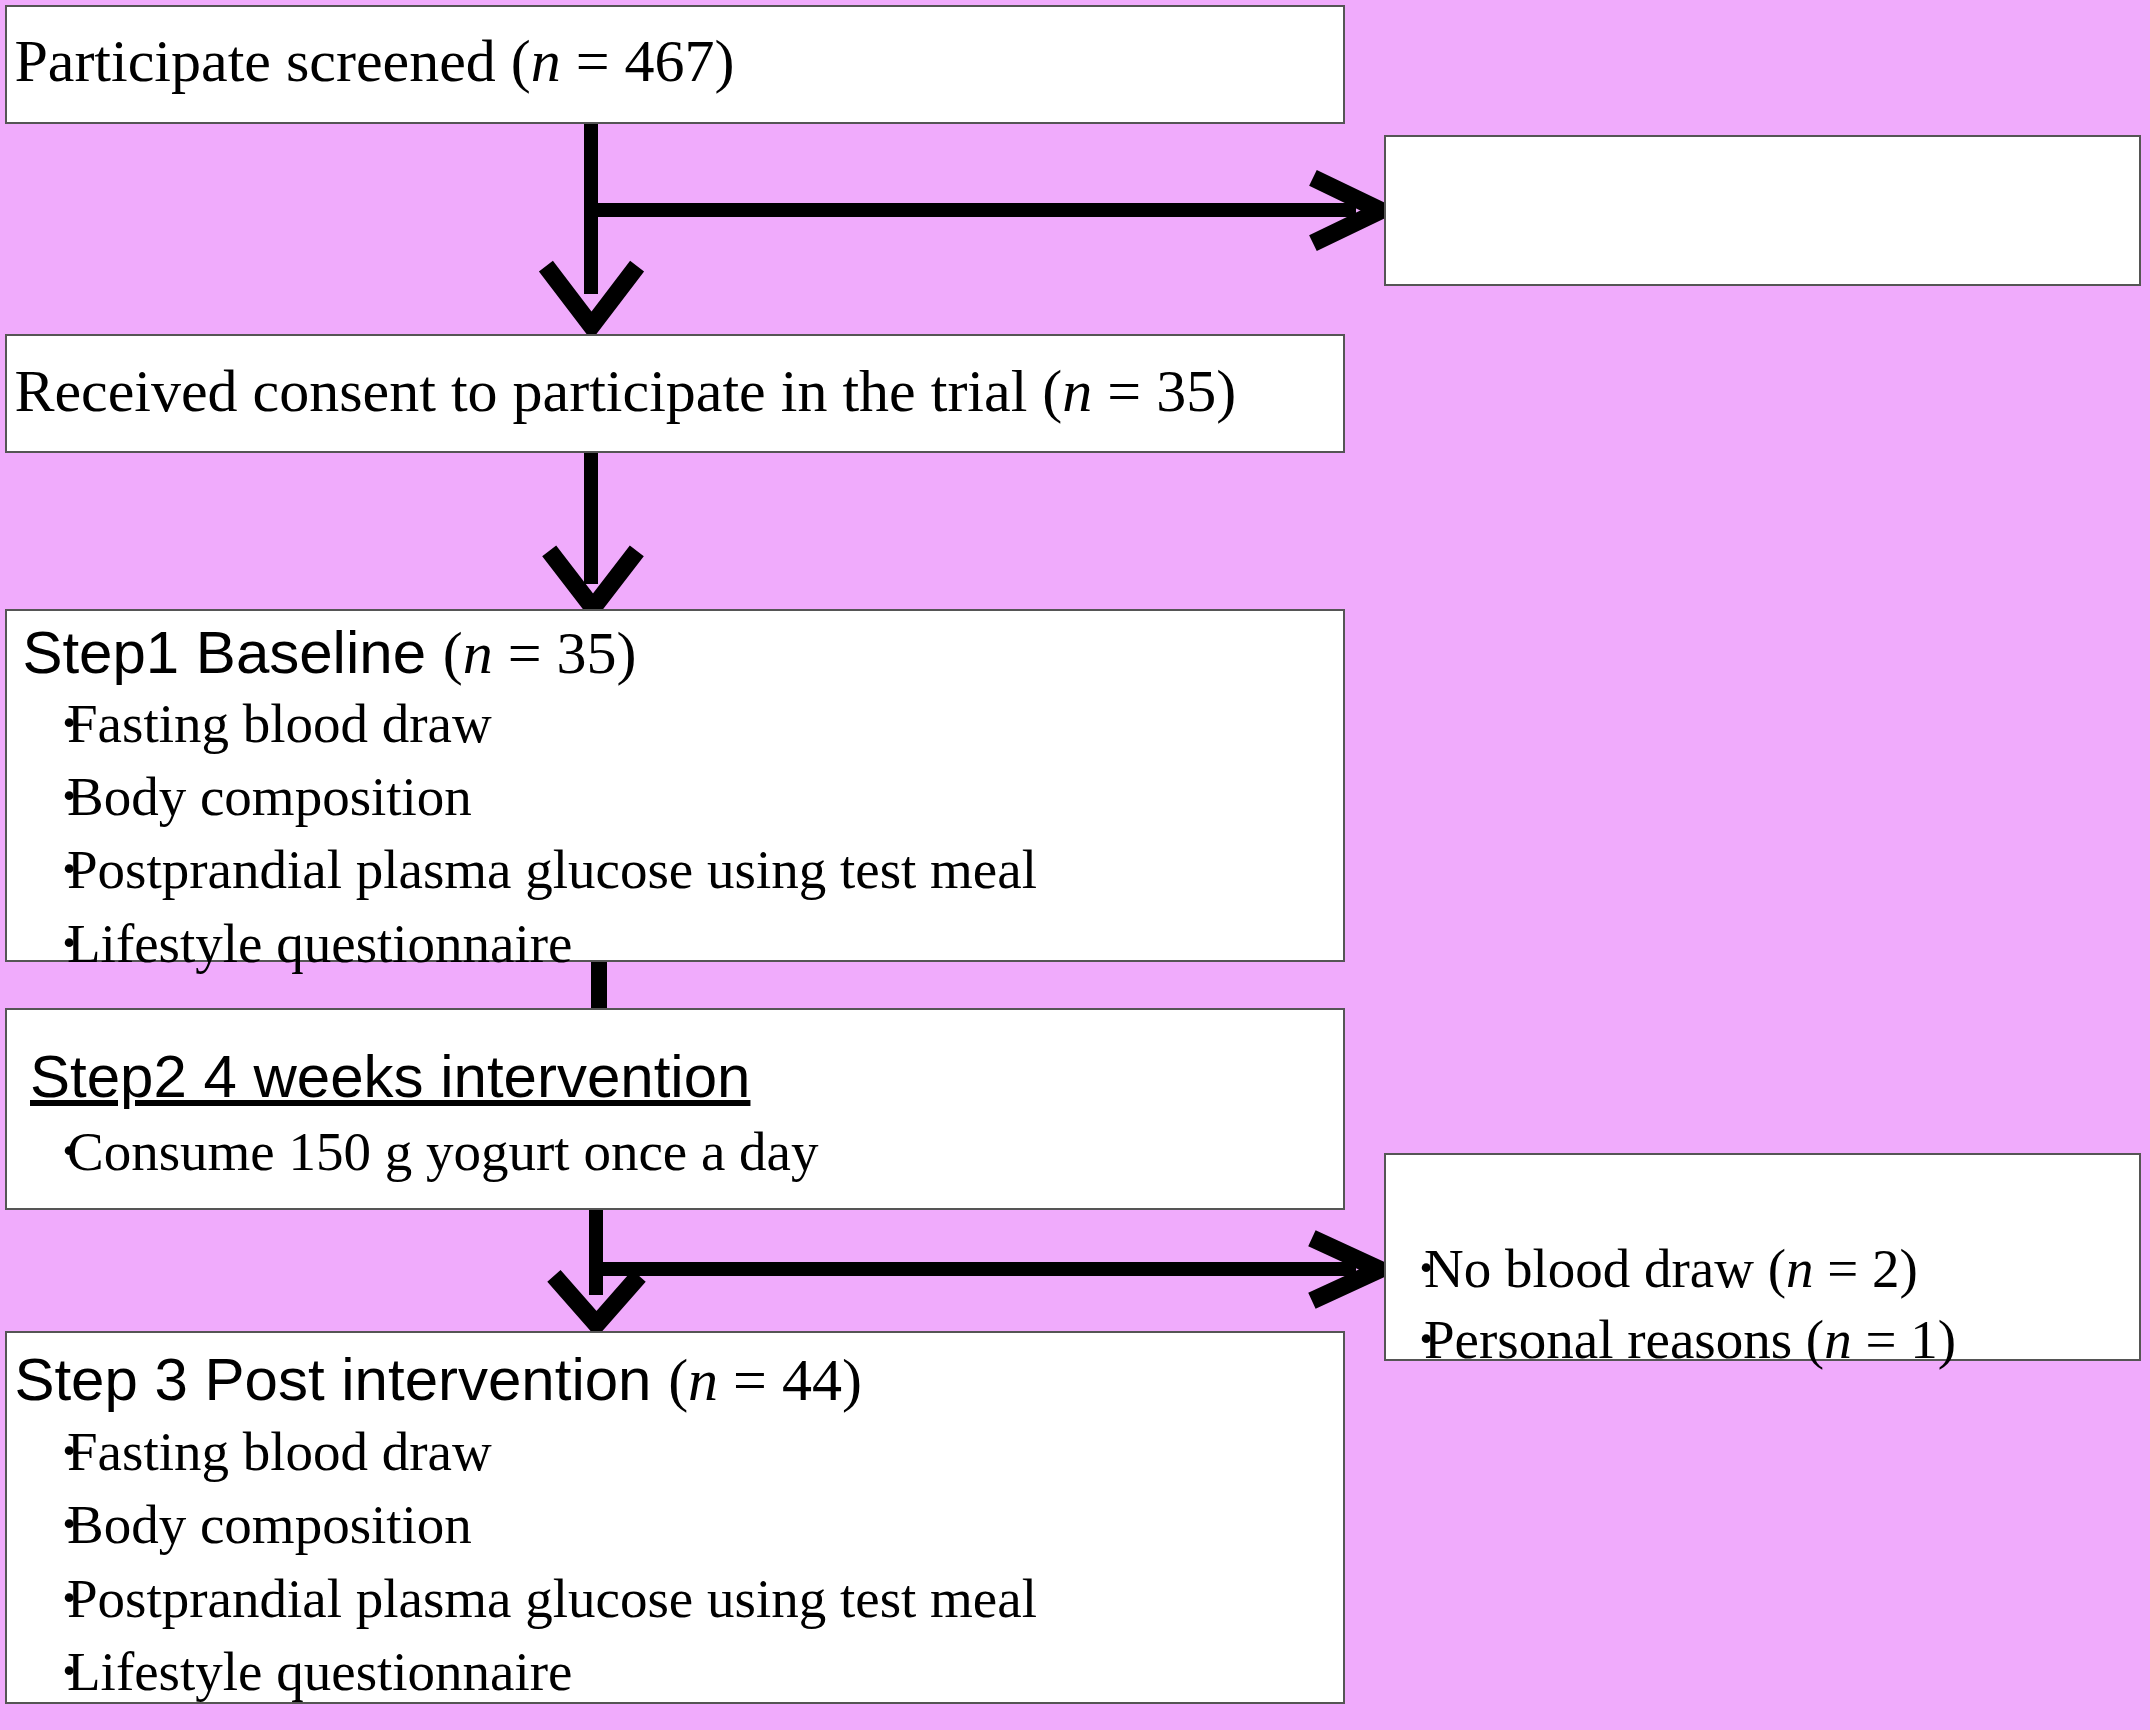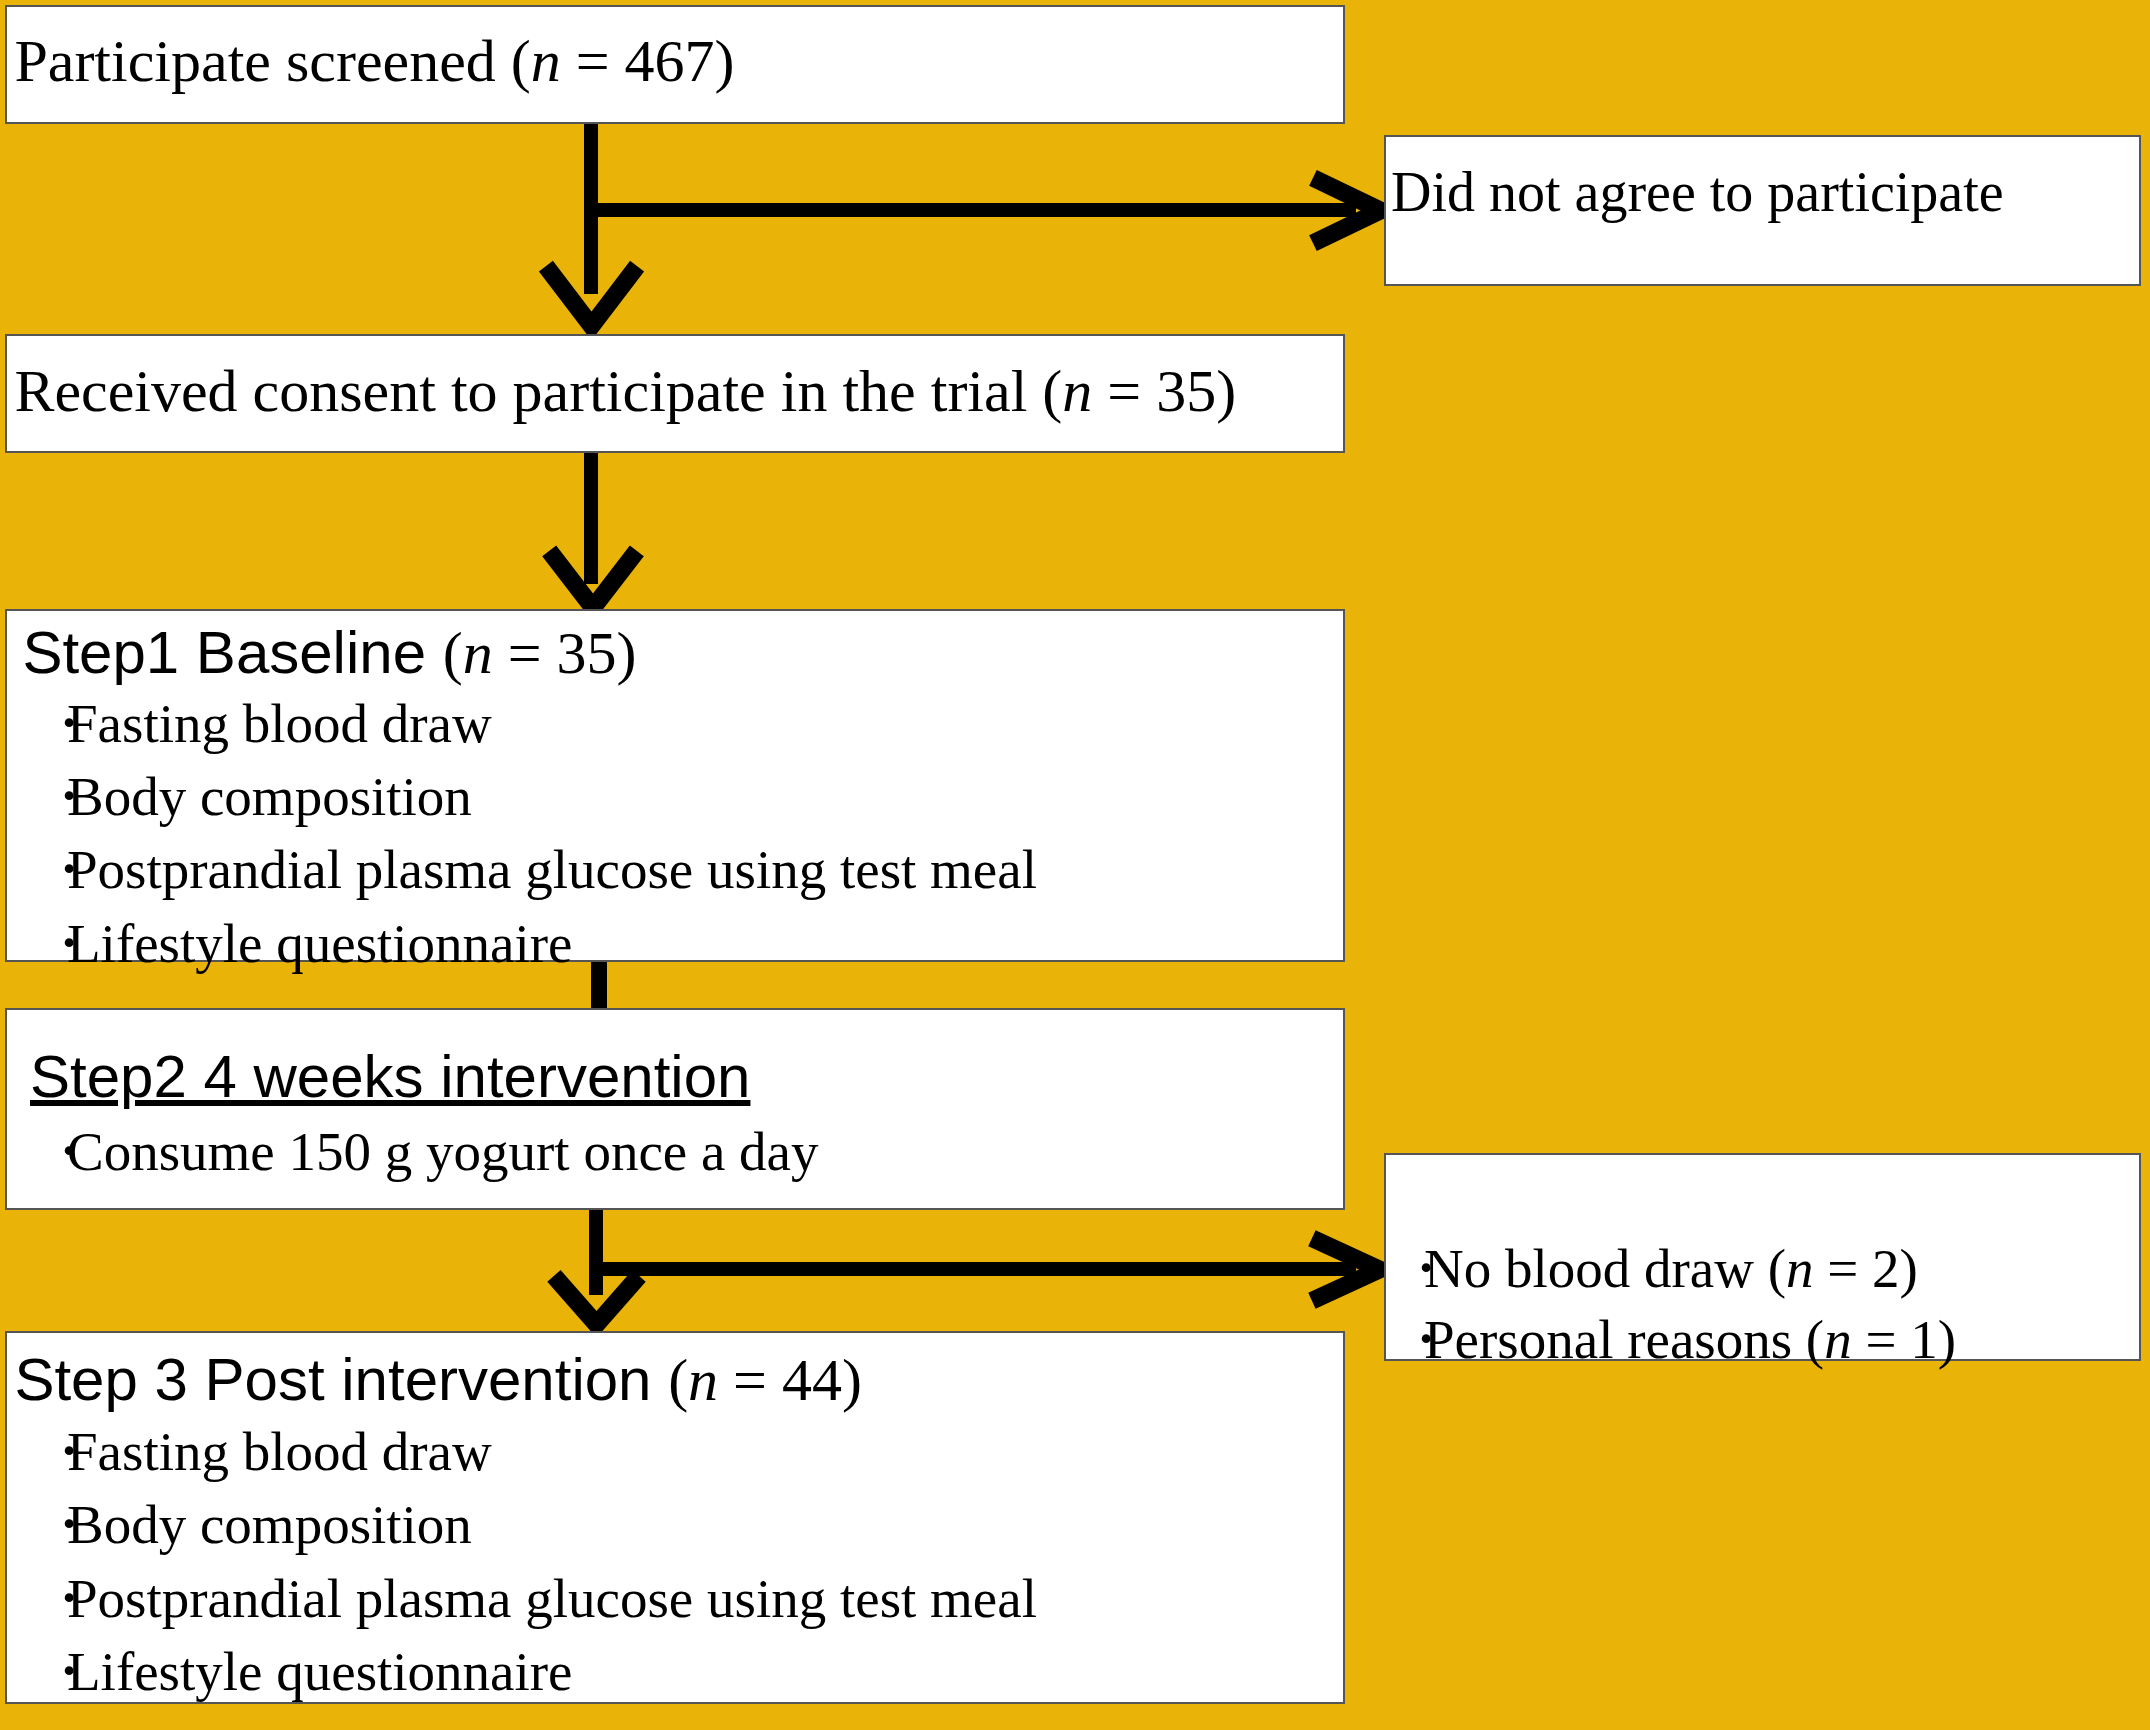--- a/index.html
+++ b/index.html
@@ -4,21 +4,21 @@
 <style>
   html, body {
     margin: 0;
     padding: 0;
     background: #ffffff;
   }
   #canvas {
     position: relative;
     width: 2151px;
     height: 1730px;
-    background: #eab308;
+    background: #f0abfc;
     font-family: "Liberation Serif", "DejaVu Serif", serif;
     overflow: hidden;
   }
   .box {
     position: absolute;
     box-sizing: border-box;
     border: 2px solid #555555;
     background: #ffffff;
   }
   .txt {
@@ -68,23 +68,20 @@
   <svg class="arrow-svg" style="left:542px; top:262px; width:99px; height:72px;" viewBox="0 0 152 110">
     <polyline points="6,6 76,98 146,6" fill="none" stroke="#000000" stroke-width="27" stroke-linecap="butt"></polyline>
   </svg>
 
   <div class="hline" style="left:584px; top:203px; width:772px; height:14.4px;"></div>
   <svg class="arrow-svg" style="left:1309px; top:174px; width:77px; height:73px;" viewBox="0 0 118 112">
     <polyline points="6,6 110,56 6,106" fill="none" stroke="#000000" stroke-width="27" stroke-linecap="butt"></polyline>
   </svg>
 
   <div class="box" style="left:1384px; top:135px; width:757px; height:151px;"></div>
-  <div class="txt serif" style="left:1391px; top:164px; font-size:56px;">
-    <span>Did not agree to participate</span>
-  </div>
 
   <div class="box" style="left:5.2px; top:334px; width:1340px; height:119px;"></div>
   <div class="txt serif" style="left:14.4px; top:361px; font-size:60px;">
     <span>Received consent to participate in the trial (</span><span class="ital">n</span><span> = 35)</span>
   </div>
 
   <div class="vline" style="left:584px; top:453px; width:14.4px; height:131px;"></div>
   <svg class="arrow-svg" style="left:545px; top:547px; width:96px; height:68px;" viewBox="0 0 146 104">
     <polyline points="6,6 73,93 140,6" fill="none" stroke="#000000" stroke-width="27" stroke-linecap="butt"></polyline>
   </svg>

